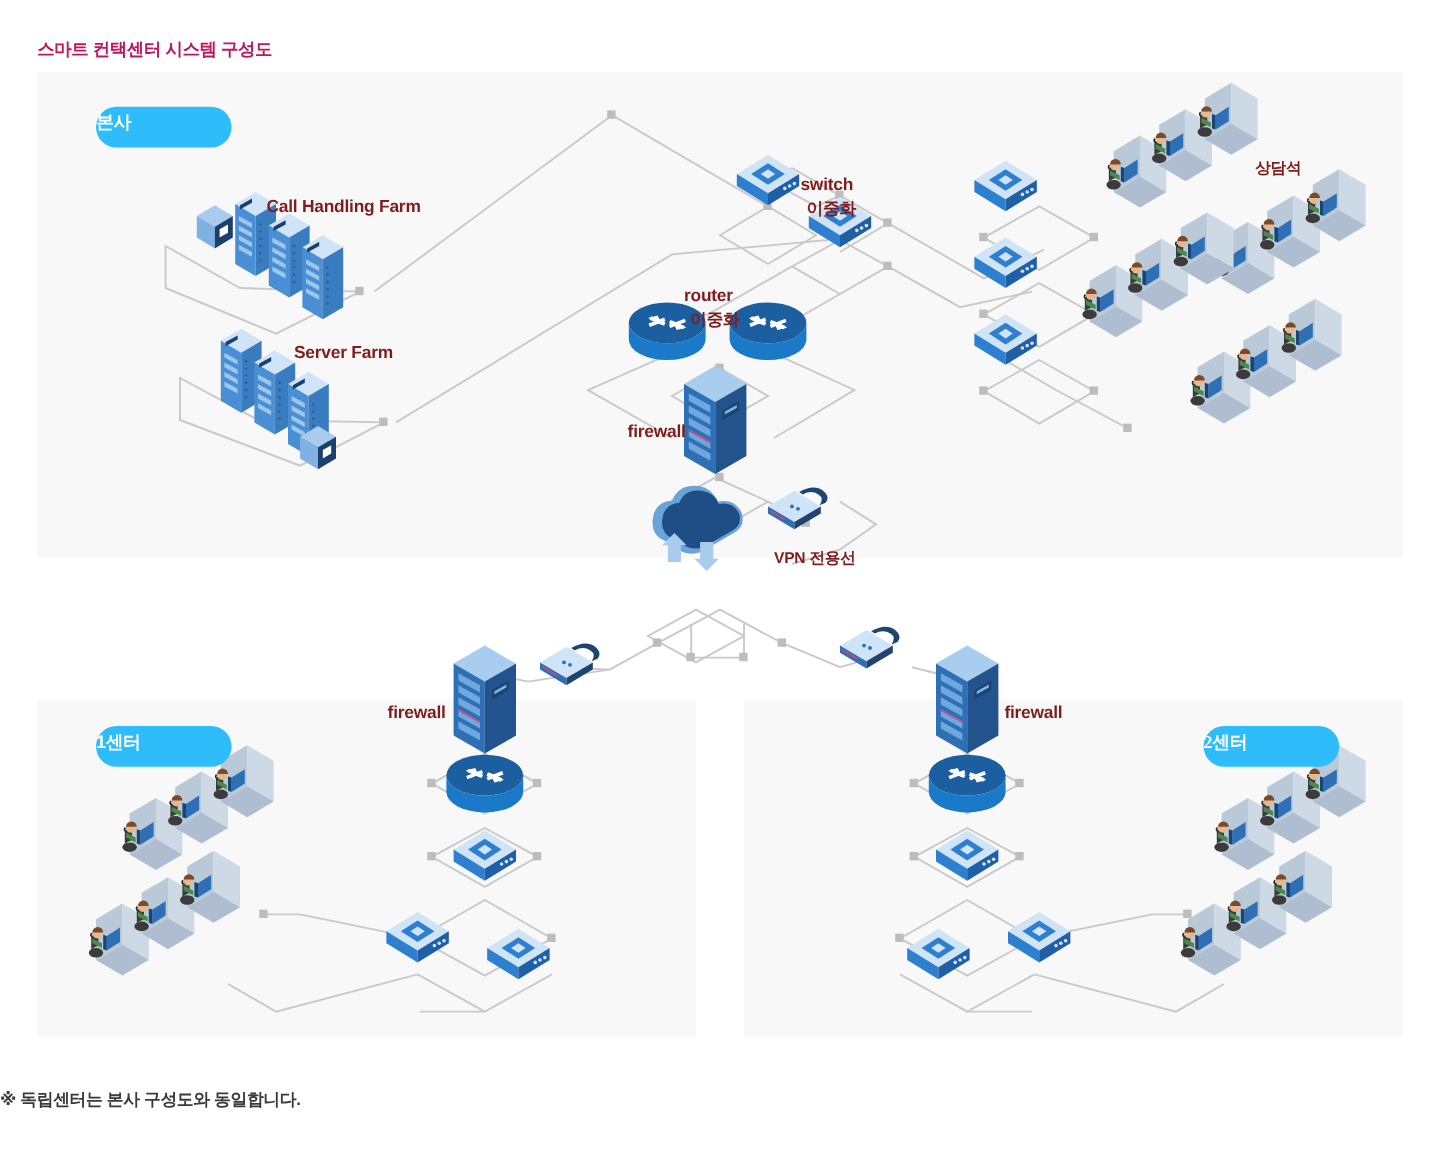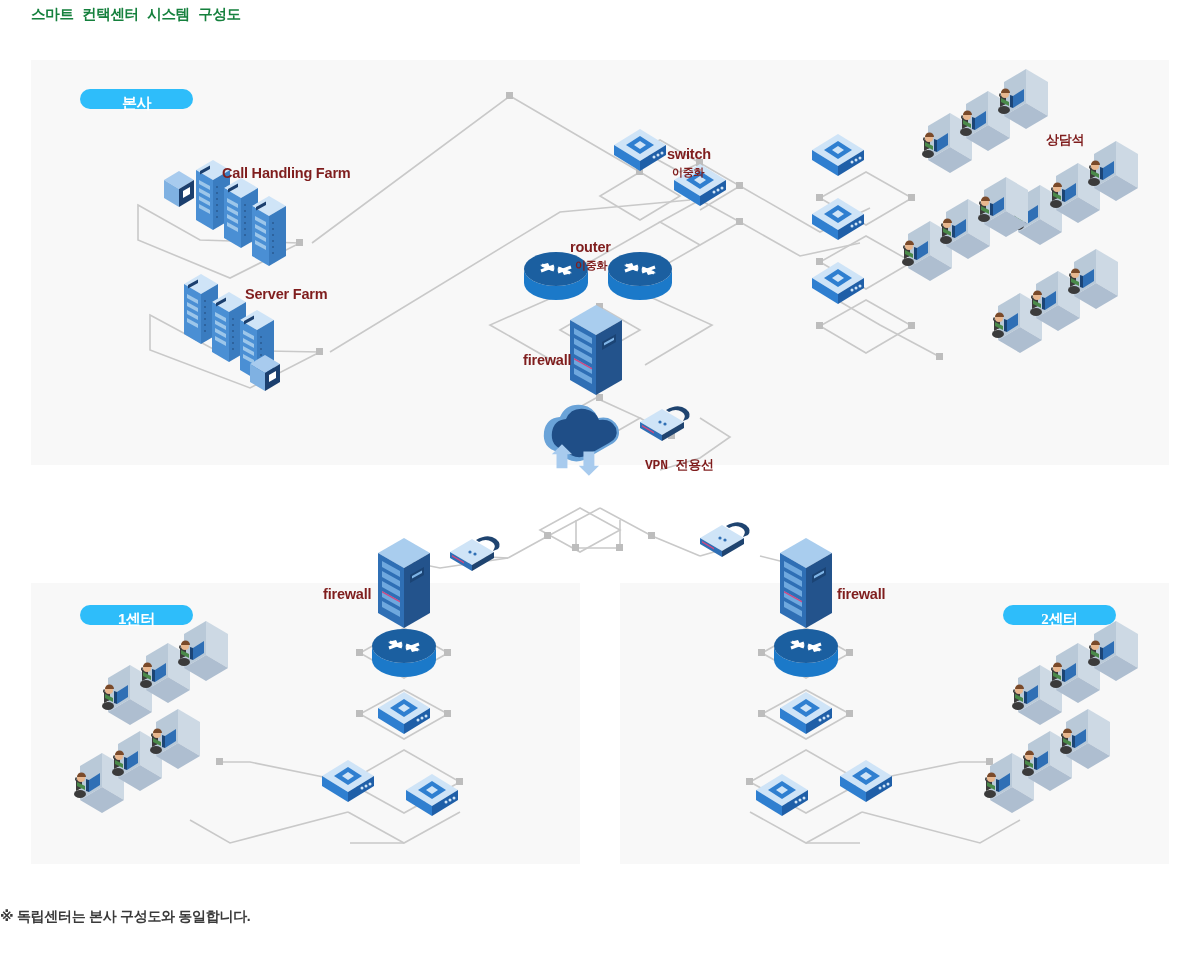--- a/index.html
+++ b/index.html
@@ -2,45 +2,45 @@
 <html><head>
 <meta charset="utf-8">
 <style>
   html,body{margin:0;padding:0;}
   body{
     width:1200px;height:968px;background:#ffffff;
     font-family:"Liberation Sans","DejaVu Sans",sans-serif;
     color:#333;overflow:hidden;position:relative;
   }
   #page-title{
-    position:absolute;left:31px;top:5px;
-    font-size:14.5px;font-weight:700;color:#15803d;letter-spacing:-0.3px;font-family:Liberation Mono, monospace;
+    position:absolute;left:31px;top:32px;
+    font-size:14.5px;font-weight:700;color:#be185d;letter-spacing:-0.3px;
   }
   .panel{position:absolute;background:#f8f8f8;}
   #panel-hq{left:31px;top:60px;width:1138px;height:405px;}
   #panel-c1{left:31px;top:583px;width:549px;height:281px;}
   #panel-c2{left:620px;top:583px;width:549px;height:281px;}
 
   .badge{
     position:absolute;background:#2ebdfa;color:#ffffff;
-    border-radius:22px;text-align:center;font-weight:700;
-    font-size:15px;line-height:28px;height:20px;width:113px;
+    border-radius:22px;text-align:left;font-weight:700;
+    font-size:15px;line-height:28px;height:34px;width:113px;
     letter-spacing:-0.4px;
   }
   #badge-hq{left:80px;top:89px;}
   #badge-c1{left:80px;top:605px;}
   #badge-c2{left:1003px;top:605px;font-family:Liberation Serif, serif;}
 
   .lbl{
     position:absolute;font-weight:700;color:#7f1d1d;
     white-space:nowrap;letter-spacing:-0.2px;
   }
   .lbl.en{font-size:14.5px;}
   .lbl.ko{font-size:13px;}
-  .lbl.sub{font-size:11px;font-weight:700;}
+  .lbl.sub{font-size:14px;font-weight:700;}
 
   #footer-note{
     position:absolute;left:0;top:908px;width:1200px;
     font-size:14px;font-weight:700;color:#3a3a3a;letter-spacing:-0.3px;
   }
   svg.layer{position:absolute;left:0;top:0;width:1200px;height:968px;pointer-events:none;}
   .ln{stroke:#c9c9c9;stroke-width:1.6;fill:none;}
   .nd{fill:#bdbdbd;}
 </style>
 </head>
@@ -384,18 +384,18 @@
 
 <div class="lbl en" style="left:222px;top:165px;">Call Handling Farm</div>
 <div class="lbl en" style="left:245px;top:286px;">Server Farm</div>
 <div class="lbl en" style="left:667px;top:146px;">switch</div>
 <div class="lbl sub" style="left:672px;top:165px;">이중화</div>
 <div class="lbl en" style="left:570px;top:239px;">router</div>
 <div class="lbl sub" style="left:575px;top:258px;">이중화</div>
 <div class="lbl en" style="left:523px;top:352px;">firewall</div>
 <div class="lbl ko" style="left:1046px;top:131px;">상담석</div>
 
-<div class="lbl ko" style="left:645px;top:456px;font-family:Liberation Mono, monospace;">VPN 전용선</div>
+<div class="lbl ko" style="left:645px;top:456px;">VPN 전용선</div>
 
 <div class="lbl en" style="left:323px;top:586px;">firewall</div>
 <div class="lbl en" style="left:837px;top:586px;">firewall</div>
 
 <div id="footer-note">※ 독립센터는 본사 구성도와 동일합니다.</div>
 
 </body></html>

